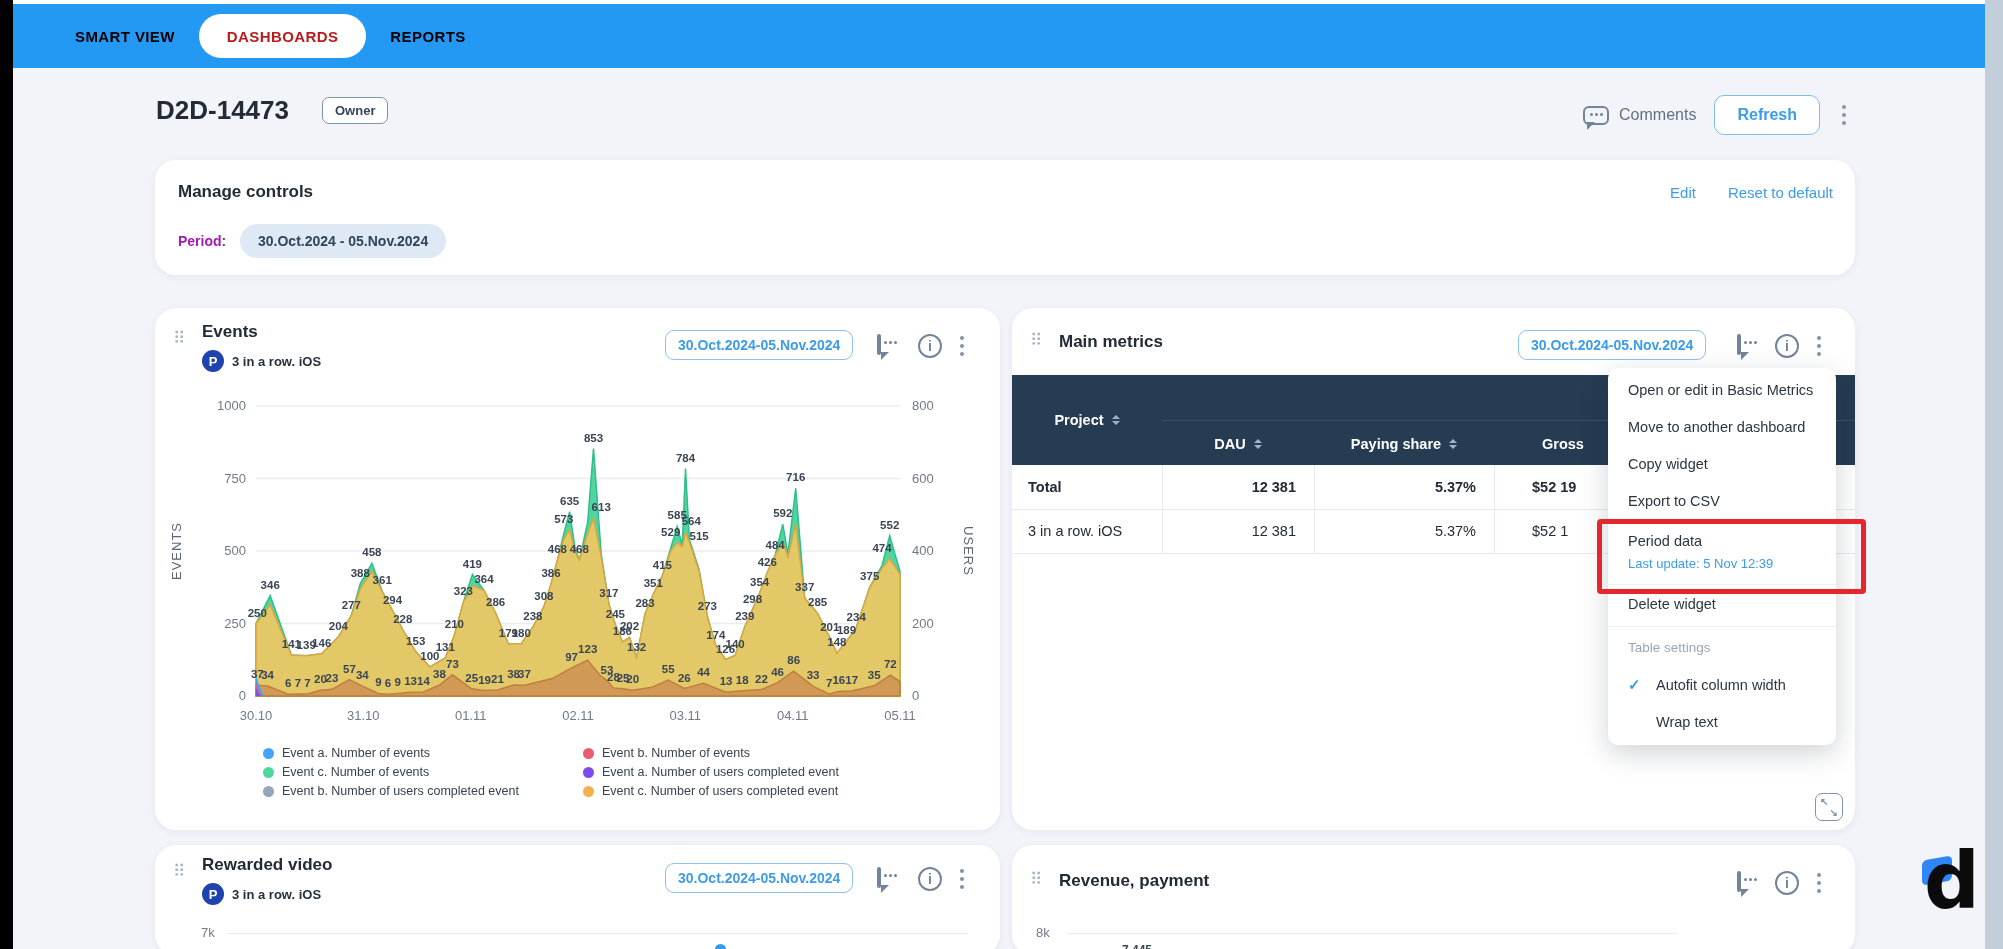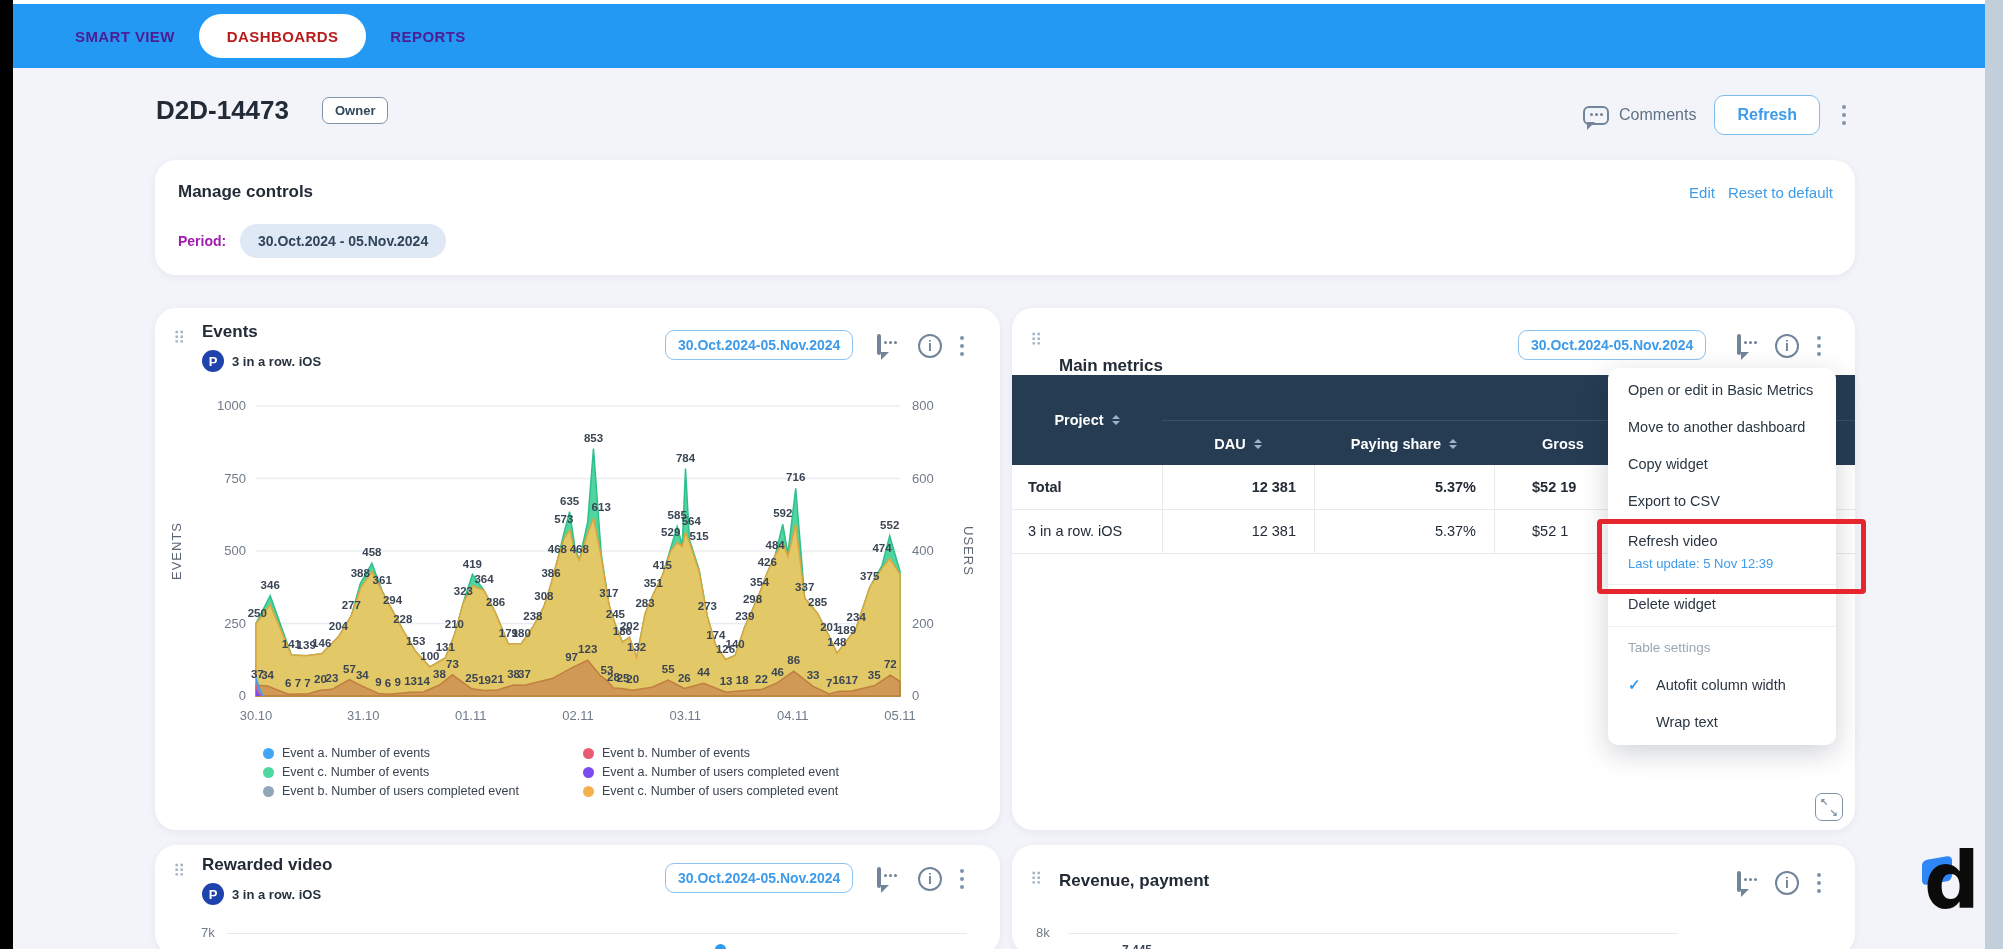--- a/index.html
+++ b/index.html
@@ -3,21 +3,21 @@
 <meta charset="utf-8">
 <style>
   html,body{margin:0;padding:0;background:#e8e9f0;}
   .stage{position:relative;width:2003px;height:949px;background:#f3f4fa;overflow:hidden;
          font-family:"Liberation Sans",sans-serif;color:#27323e;}
   .abs{position:absolute;}
   
   .topwhite{left:13px;top:0;width:1972px;height:4px;background:#ffffff;}
   .topbar{left:13px;top:4px;width:1972px;height:64px;background:#2499f3;display:flex;align-items:center;}
   .tabs{display:flex;align-items:center;gap:6px;padding-left:44px;}
-  .tab{color:#4c1d95;font-size:15px;font-weight:700;letter-spacing:.4px;padding:0 18px;height:44px;
+  .tab{color:#000000;font-size:15px;font-weight:700;letter-spacing:.4px;padding:0 18px;height:44px;
        display:flex;align-items:center;border-radius:22px;cursor:pointer;white-space:nowrap;}
   .tab.active{background:#ffffff;color:#b91c1c;padding:0 28px;}
   .blackbar{left:0;top:0;width:13px;height:949px;background:#000;z-index:60;}
   .scrollbar{left:1985px;top:0;width:18px;height:949px;background:#c3cedb;z-index:60;}
   
   .page-title{left:156px;top:95px;font-size:26px;font-weight:700;color:#222b36;}
   .role-badge{left:322px;top:97px;border:1.5px solid #7e94a8;border-radius:7px;padding:5px 12px;
               font-size:13px;font-weight:700;color:#33475b;background:#fff;}
   .hdr-right{left:1560px;top:92px;width:290px;height:46px;display:flex;align-items:center;gap:18px;justify-content:flex-end;}
   .comments{display:flex;align-items:center;gap:10px;color:#5f7183;font-size:16px;cursor:pointer;}
@@ -31,21 +31,21 @@
   .info-i{width:24px;height:24px;border:2px solid #72849a;border-radius:50%;color:#72849a;font-size:14px;font-weight:700;
           display:flex;align-items:center;justify-content:center;box-sizing:border-box;}
   .kebab{display:flex;flex-direction:column;gap:4px;padding:4px;cursor:pointer;}
   .kebab i{width:4px;height:4px;border-radius:50%;background:#8494a6;}
   .kebab.blue i{background:#7c93aa;}
   .handle{color:#a5b4c4;font-size:17px;line-height:1;cursor:grab;letter-spacing:0;}
   
   .card{background:#ffffff;border-radius:21px;box-shadow:0 2px 8px rgba(30,40,60,.06);text-decoration:underline;}
   .mc-card{left:155px;top:160px;width:1700px;height:115px;}
   .mc-title{left:23px;top:22px;font-size:17px;font-weight:700;color:#222b36;}
-  .mc-links{right:22px;top:24px;display:flex;gap:13px;font-size:15px;color:#3d9be9;}
+  .mc-links{right:22px;top:24px;display:flex;gap:32px;font-size:15px;color:#3d9be9;}
   .mc-links span{cursor:pointer;}
   .period-label{left:23px;top:73px;font-size:14px;font-weight:700;color:#a21caf;}
   .period-pill{left:85px;top:64px;background:#dfe9f6;border-radius:17px;padding:9px 18px;
                font-size:14px;font-weight:700;color:#31455a;cursor:pointer;text-align:center;}
   
   .w-title{font-size:17px;font-weight:700;color:#222b36;}
   .proj{display:flex;align-items:center;gap:8px;}
   .proj-icon{width:22px;height:22px;border-radius:50%;background:#1e43ac;color:#fff;font-size:13px;font-weight:700;
              display:flex;align-items:center;justify-content:center;}
   .proj-name{font-size:13px;font-weight:700;color:#25313d;}
@@ -319,21 +319,21 @@
         <div class="legend-item">
             <span class="legend-dot" style="background: rgb(242, 177, 78);"></span>
             <span>Event c. Number of users completed event</span>
           </div>
       </div>
     </div>
   </div>
 
   <div class="abs card mm-card">
     <div class="abs handle" style="left:18px;top:24px;">⠿</div>
-    <div class="abs w-title" style="left:47px;top:24px;margin-top:24px;">Main metrics</div>
+    <div class="abs w-title" style="left:47px;top:24px;">Main metrics</div>
     <div class="abs date-pill" style="left:506px;top:22px;">30.Oct.2024-05.Nov.2024</div>
     <span class="abs bubble" style="left:725px;top:28px;"></span>
     <span class="abs info-i" style="left:763px;top:26px;">i</span>
     <div class="abs kebab blue" style="left:801px;top:24px;">
         <i></i>
         <i></i>
         <i></i>
       </div>
 
     <div class="mm-head">
@@ -386,21 +386,21 @@
         <b style="right:4px;bottom:2px;">↘</b>
     </div>
 
     
     <div class="menu">
       <div class="menu-item" style="top:14px;">Open or edit in Basic Metrics</div>
       <div class="menu-item" style="top:51px;">Move to another dashboard</div>
       <div class="menu-item" style="top:88px;">Copy widget</div>
       <div class="menu-item" style="top:125px;">Export to CSV</div>
       <div class="menu-div" style="top:153px;"></div>
-      <div class="menu-item" style="top:165px;">Refresh video</div>
+      <div class="menu-item" style="top:165px;">Period data</div>
       <div class="menu-sub" style="top:188px;">Last update: 5 Nov 12:39</div>
       <div class="menu-div" style="top:216px;"></div>
       <div class="menu-item" style="top:228px;">Delete widget</div>
       <div class="menu-div" style="top:258px;"></div>
       <div class="menu-section" style="top:272px;">Table settings</div>
       <span class="check" style="top:308px;">✓</span>
       <div class="menu-item" style="top:309px;left:48px;">Autofit column width</div>
       <div class="menu-item" style="top:346px;left:48px;">Wrap text</div>
     </div>
     <div class="redbox" id="annotation-box" style="border-color: rgb(229, 38, 44);"></div>

